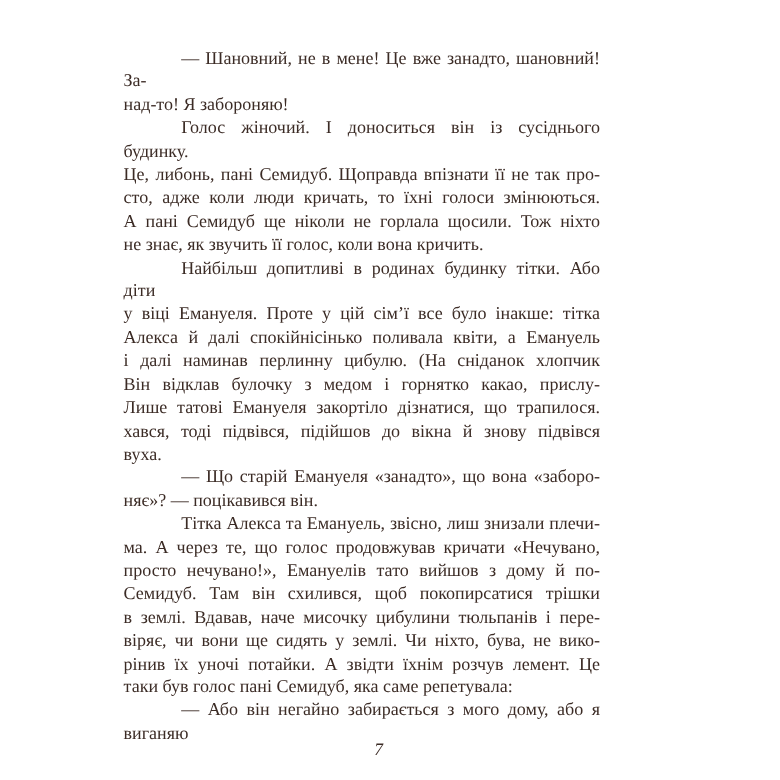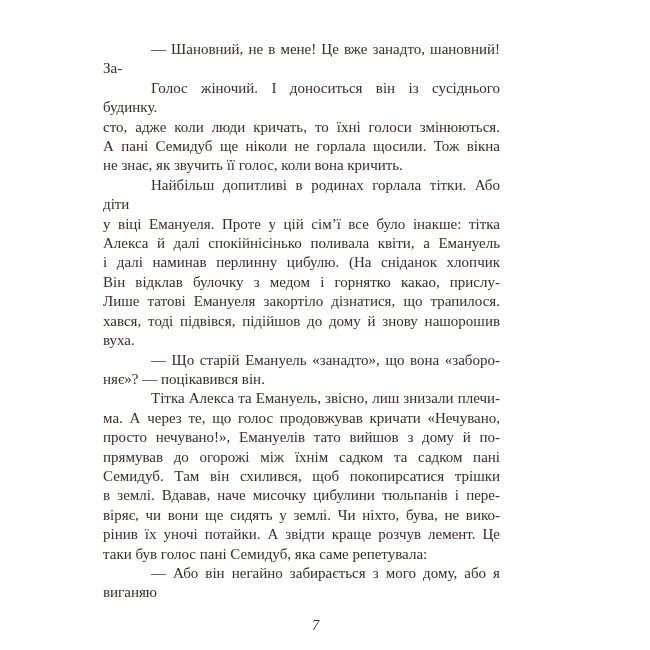--- a/index.html
+++ b/index.html
@@ -49,39 +49,40 @@
     font-size: 14.5px;
     line-height: 18px;
   }
 </style>
 </head>
 <body>
 
 <div class="page" style="color: rgb(59, 43, 37); background: rgb(255, 255, 255);">
   <div class="text-block">
       <div class="line indent">— Шановний, не в мене! Це вже занадто, шановний! За-</div>
+      <div class="line last">над-то! Я забороняю!</div>
       <div class="line indent">Голос жіночий. І доноситься він із сусіднього будинку.</div>
+      <div class="line">Це, либонь, пані Семидуб. Щоправда впізнати її не так про-</div>
       <div class="line">сто, адже коли люди кричать, то їхні голоси змінюються.</div>
-      <div class="line">А пані Семидуб ще ніколи не горлала щосили. Тож вікна</div>
+      <div class="line">А пані Семидуб ще ніколи не горлала щосили. Тож ніхто</div>
       <div class="line last">не знає, як звучить її голос, коли вона кричить.</div>
-      <div class="line indent">Найбільш допитливі в родинах горлала тітки. Або діти</div>
+      <div class="line indent">Найбільш допитливі в родинах будинку тітки. Або діти</div>
       <div class="line">у віці Емануеля. Проте у цій сім’ї все було інакше: тітка</div>
       <div class="line">Алекса й далі спокійнісінько поливала квіти, а Емануель</div>
       <div class="line">і далі наминав перлинну цибулю. (На сніданок хлопчик</div>
       <div class="line">Він відклав булочку з медом і горнятко какао, прислу-</div>
       <div class="line">Лише татові Емануеля закортіло дізнатися, що трапилося.</div>
-      <div class="line">хався, тоді підвівся, підійшов до дому й знову нашорошив</div>
+      <div class="line">хався, тоді підвівся, підійшов до вікна й знову підвівся</div>
       <div class="line last">вуха.</div>
-      <div class="line indent">— Що старій Емануель «занадто», що вона «заборо-</div>
+      <div class="line indent">— Що старій Емануеля «занадто», що вона «заборо-</div>
       <div class="line last">няє»? — поцікавився він.</div>
       <div class="line indent">Тітка Алекса та Емануель, звісно, лиш знизали плечи-</div>
       <div class="line">ма. А через те, що голос продовжував кричати «Нечувано,</div>
       <div class="line">просто нечувано!», Емануелів тато вийшов з дому й по-</div>
-      <div class="line">прямував до огорожі між їхнім садком та садком пані</div>
       <div class="line">Семидуб. Там він схилився, щоб покопирсатися трішки</div>
       <div class="line">в землі. Вдавав, наче мисочку цибулини тюльпанів і пере-</div>
       <div class="line">віряє, чи вони ще сидять у землі. Чи ніхто, бува, не вико-</div>
-      <div class="line">рінив їх уночі потайки. А звідти краще розчув лемент. Це</div>
+      <div class="line">рінив їх уночі потайки. А звідти їхнім розчув лемент. Це</div>
       <div class="line last">таки був голос пані Семидуб, яка саме репетувала:</div>
       <div class="line indent">— Або він негайно забирається з мого дому, або я виганяю</div>
     </div>
   <div class="folio">7</div>
 </div>
 
 </body></html>

